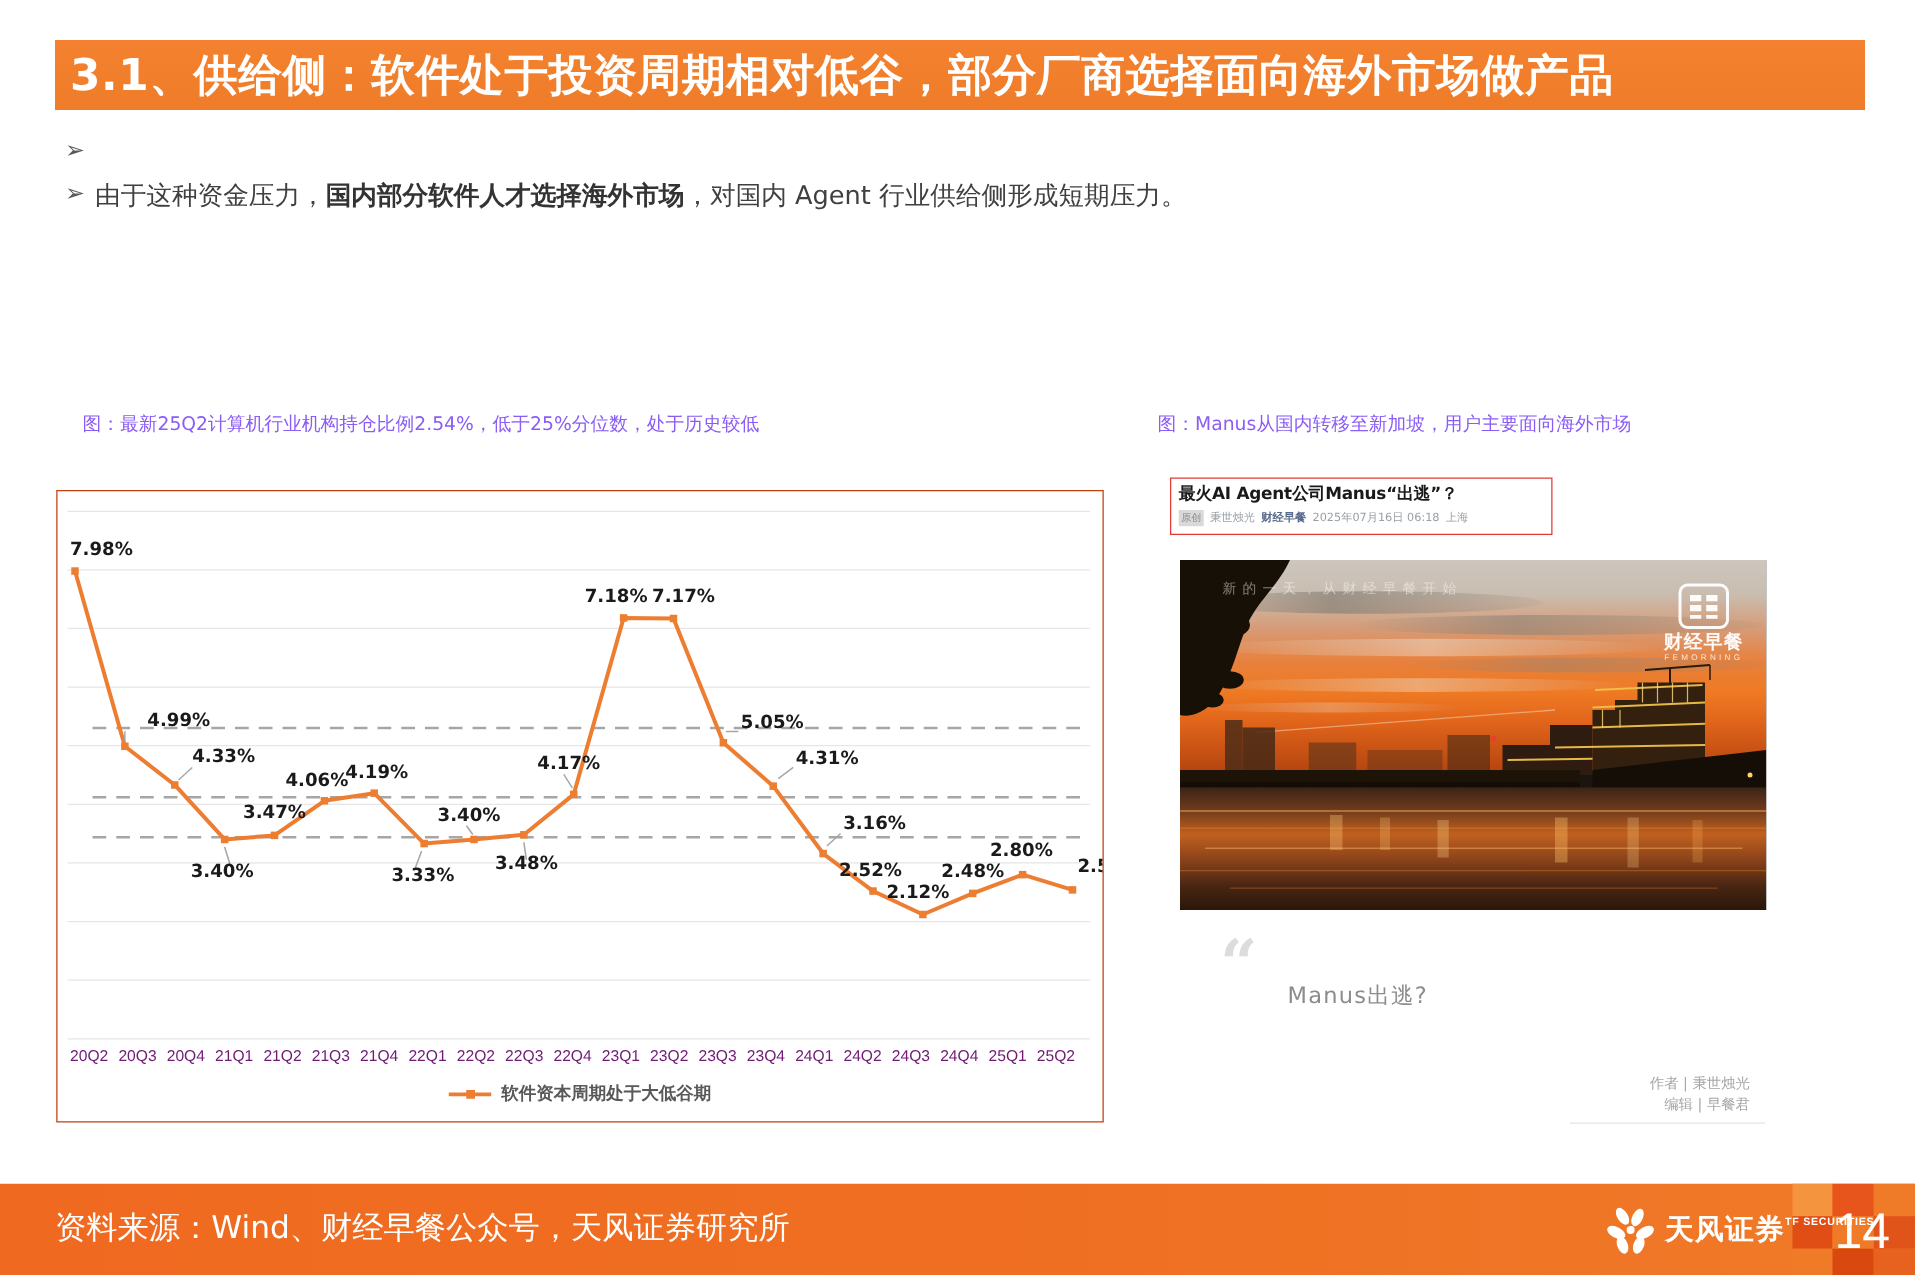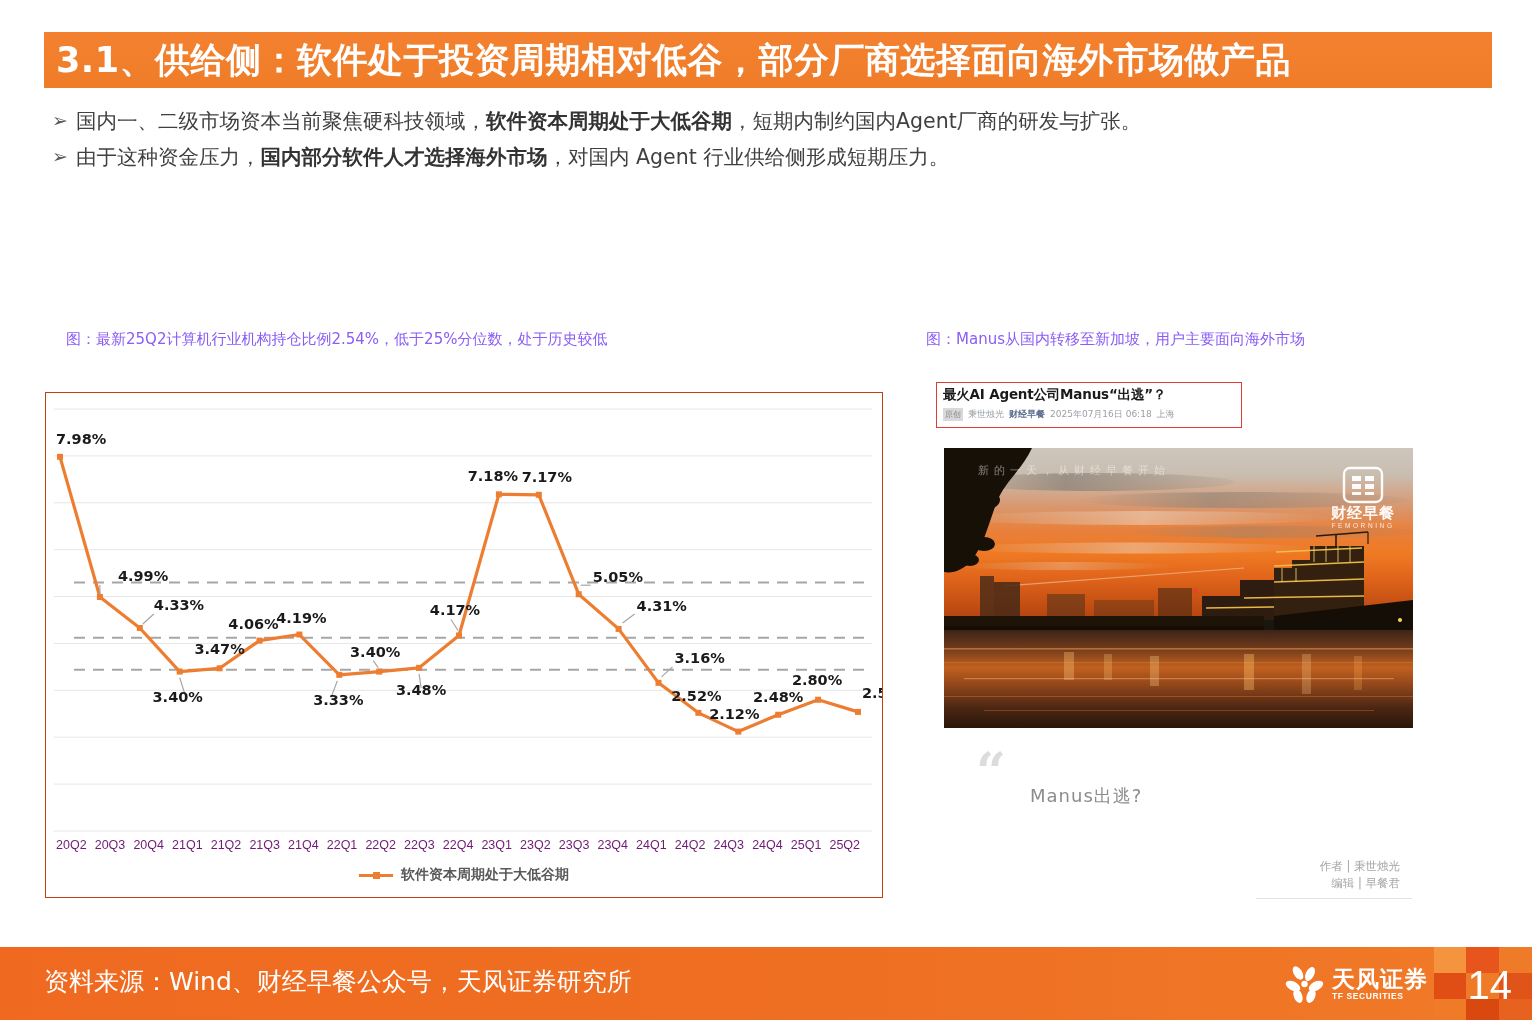--- a/index.html
+++ b/index.html
@@ -143,21 +143,21 @@
     font-family:"DejaVu Sans","Liberation Sans",sans-serif;
   }
   .blocks{ position:absolute; left:1434px; top:947px; width:98px; height:73px; }
   .blocks i{ position:absolute; display:block; }
 
   .logo{
     position:absolute; left:1285px; top:962px; height:44px;
     display:flex; align-items:center; gap:7px;
   }
   .logo .mark{ width:40px; height:40px; position:relative; }
-  .logo .words{ display:flex; flex-direction:column; }
+  .logo .words{ display:flex; flex-direction:row; }
   .logo .cn{
     color:#fff; font-size:23px; font-weight:bold; line-height:24px;
     letter-spacing:1px;
     font-family:"DejaVu Sans","Liberation Sans",sans-serif;
   }
   .logo .en{
     color:#fff; font-size:8.5px; font-weight:bold; letter-spacing:.6px;
     line-height:11px;
     font-family:"Liberation Sans",sans-serif;
   }
@@ -169,23 +169,20 @@
 </head>
 <body>
 
 <div class="title-bar">
   <div class="t">3.1、供给侧：软件处于投资周期相对低谷，部分厂商选择面向海外市场做产品</div>
 </div>
 
 <div class="bullets">
   <div class="bullet">
     <span class="arrow">➢</span>
-    <span class="txt">
-      <span>国内一、二级市场资本当前聚焦硬科技领域，</span><b>软件资本周期处于大低谷期</b><span>，短期内制约国内Agent厂商的研发与扩张。</span>
-    </span>
   </div>
   <div class="bullet">
     <span class="arrow">➢</span>
     <span class="txt">
       <span>由于这种资金压力，</span><b>国内部分软件人才选择海外市场</b><span>，对国内 Agent 行业供给侧形成短期压力。</span>
     </span>
   </div>
 </div>
 
 <div class="cap cap-left">图：最新25Q2计算机行业机构持仓比例2.54%，低于25%分位数，处于历史较低</div>

